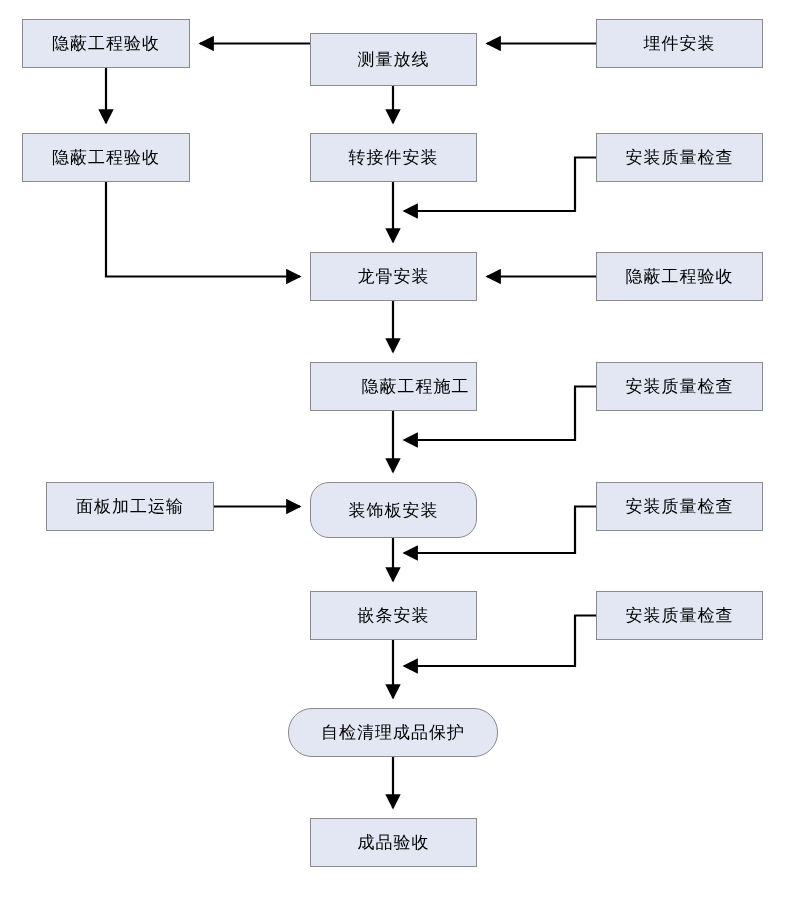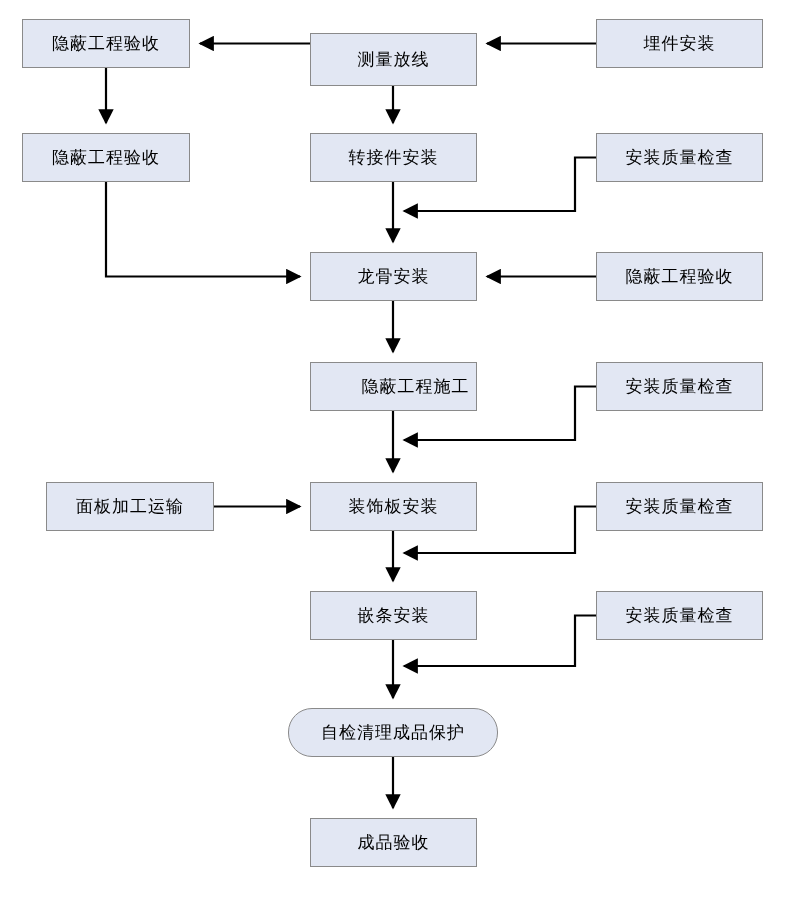--- a/index.html
+++ b/index.html
@@ -131,21 +131,21 @@
   </div>
 
   <div class="node" style="left:596px; top:362px; width:167px; height:49px;">
     <span class="node-label">安装质量检查</span>
   </div>
 
   <div class="node" style="left:22px; top:482px; width:168px; height:49px;margin-left:24px;">
     <span class="node-label">面板加工运输</span>
   </div>
 
-  <div class="node" style="left:310px; top:482px; width:167px; height:49px;">
+  <div class="node" style="left:310px; top:482px; width:167px; height:56px;border-radius:19px;">
     <span class="node-label">装饰板安装</span>
   </div>
 
   <div class="node" style="left:596px; top:482px; width:167px; height:49px;">
     <span class="node-label">安装质量检查</span>
   </div>
 
   <div class="node" style="left:310px; top:591px; width:167px; height:49px;">
     <span class="node-label">嵌条安装</span>
   </div>

